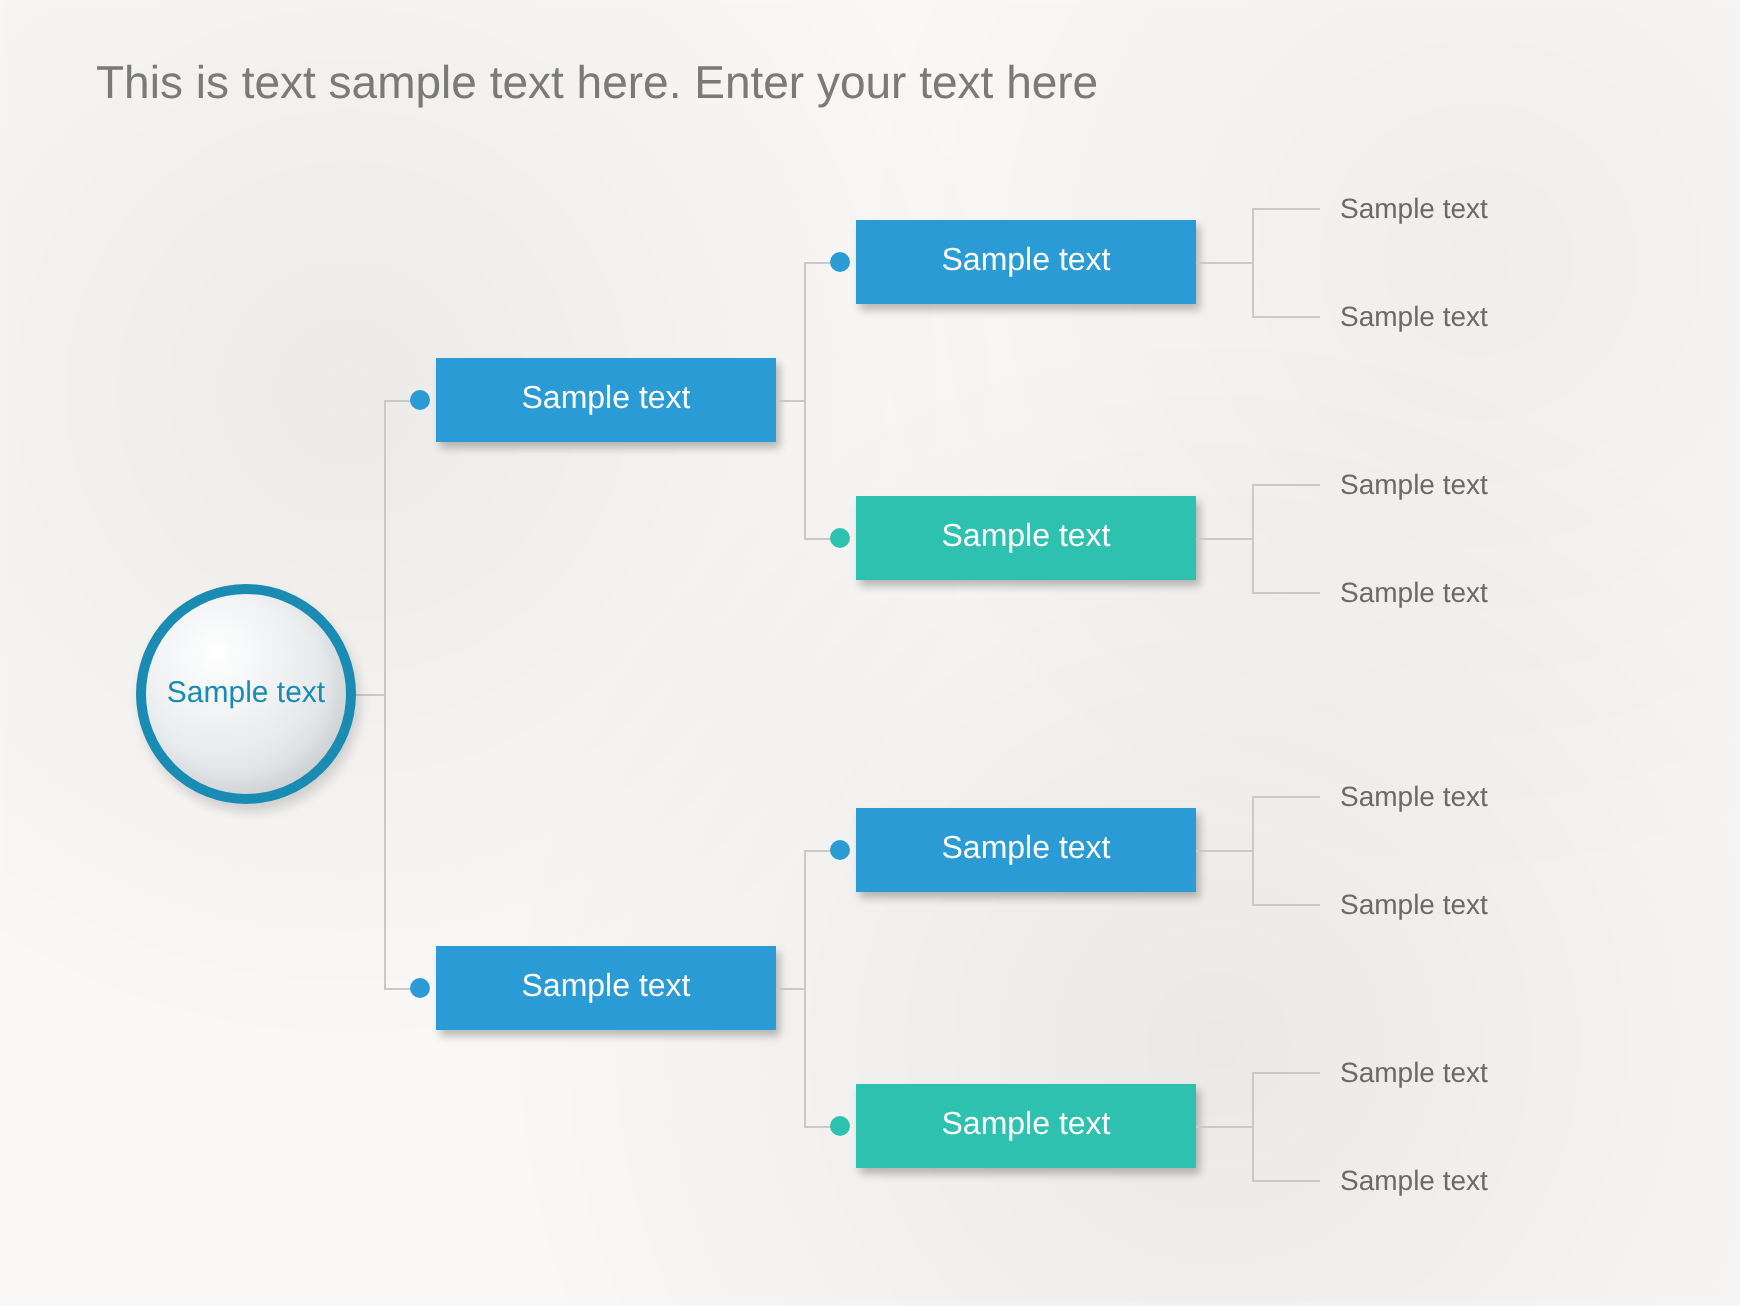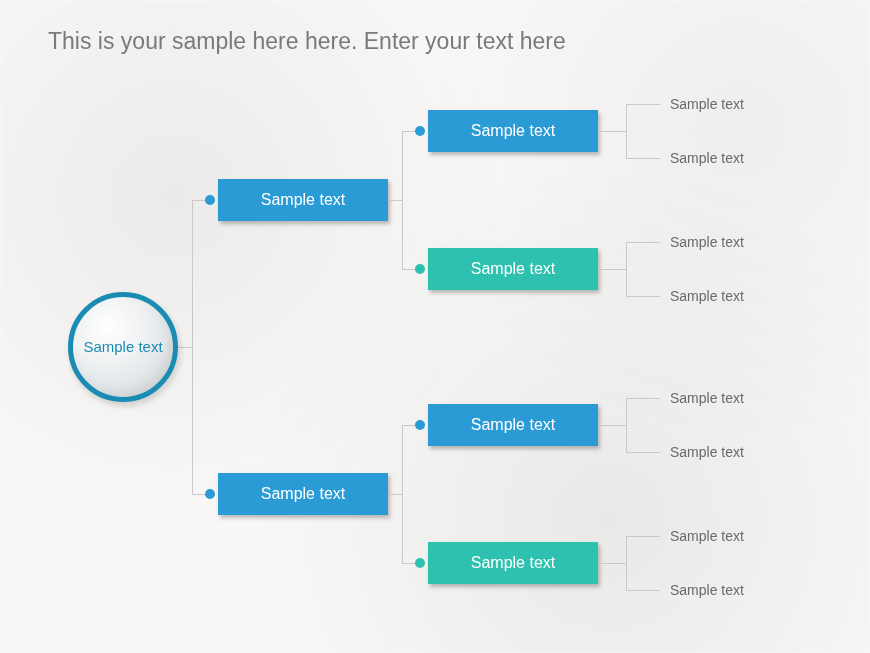--- a/index.html
+++ b/index.html
@@ -87,21 +87,21 @@
     border-radius: 50%;
   }
   .dot.blue { background: #2b9bd6; box-shadow: none; }
   .dot.teal { background: #2fc1b0; box-shadow: none; }
 </style>
 </head>
 <body>
 
 <div class="bg-blur"></div>
 
-<div class="title">This is your sample here here. Enter your text here</div>
+<div class="title">This is text sample text here. Enter your text here</div>
 
 <div class="stage">
 
   <div class="line hline" style="left:178px; top:347px; width:14px;"></div>
   <div class="line vline" style="left:192px; top:200px; height:295px;"></div>
   <div class="line hline" style="left:192px; top:200px; width:18px;"></div>
   <div class="line hline" style="left:192px; top:494px; width:18px;"></div>
   <div class="dot blue" style="left:205px; top:195px;"></div>
   <div class="dot blue" style="left:205px; top:489px;"></div>
 

